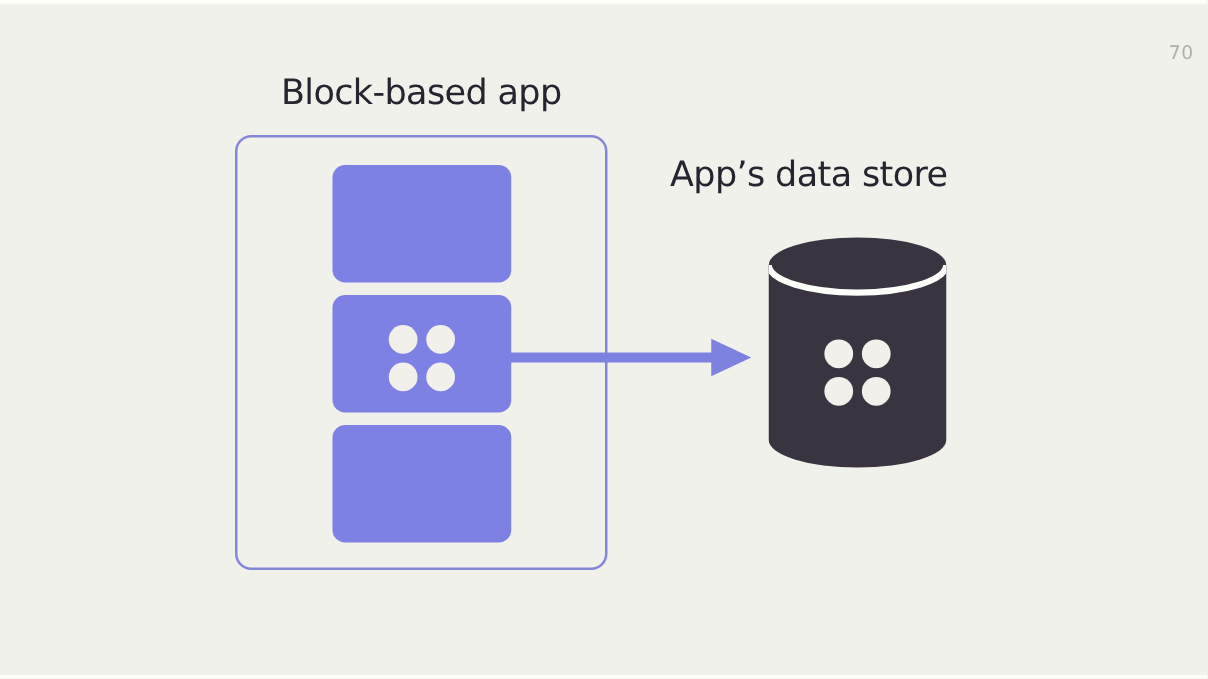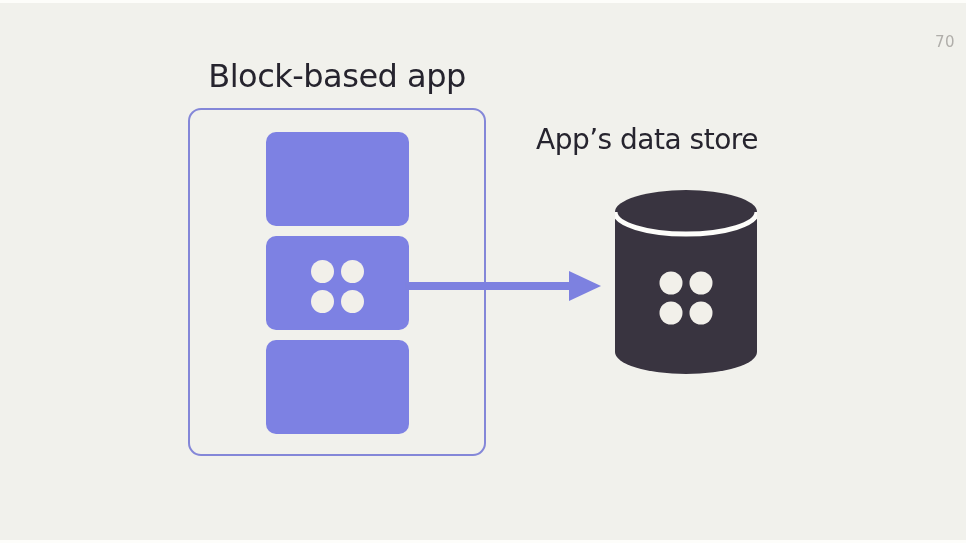--- a/index.html
+++ b/index.html
@@ -44,21 +44,21 @@
     letter-spacing: 0.5px;
     margin-top: 24px;
   }
 
   .app-title {
     position: absolute;
     left: 188px;
     top: 57px;
     width: 298px;
     text-align: center;
-    font-size: 32px;
+    font-size: 28px;
     letter-spacing: -0.5px;
     color: var(--text);
     white-space: nowrap;
   }
 
   .app-container {
     position: absolute;
     left: 188px;
     top: 108px;
     width: 298px;

